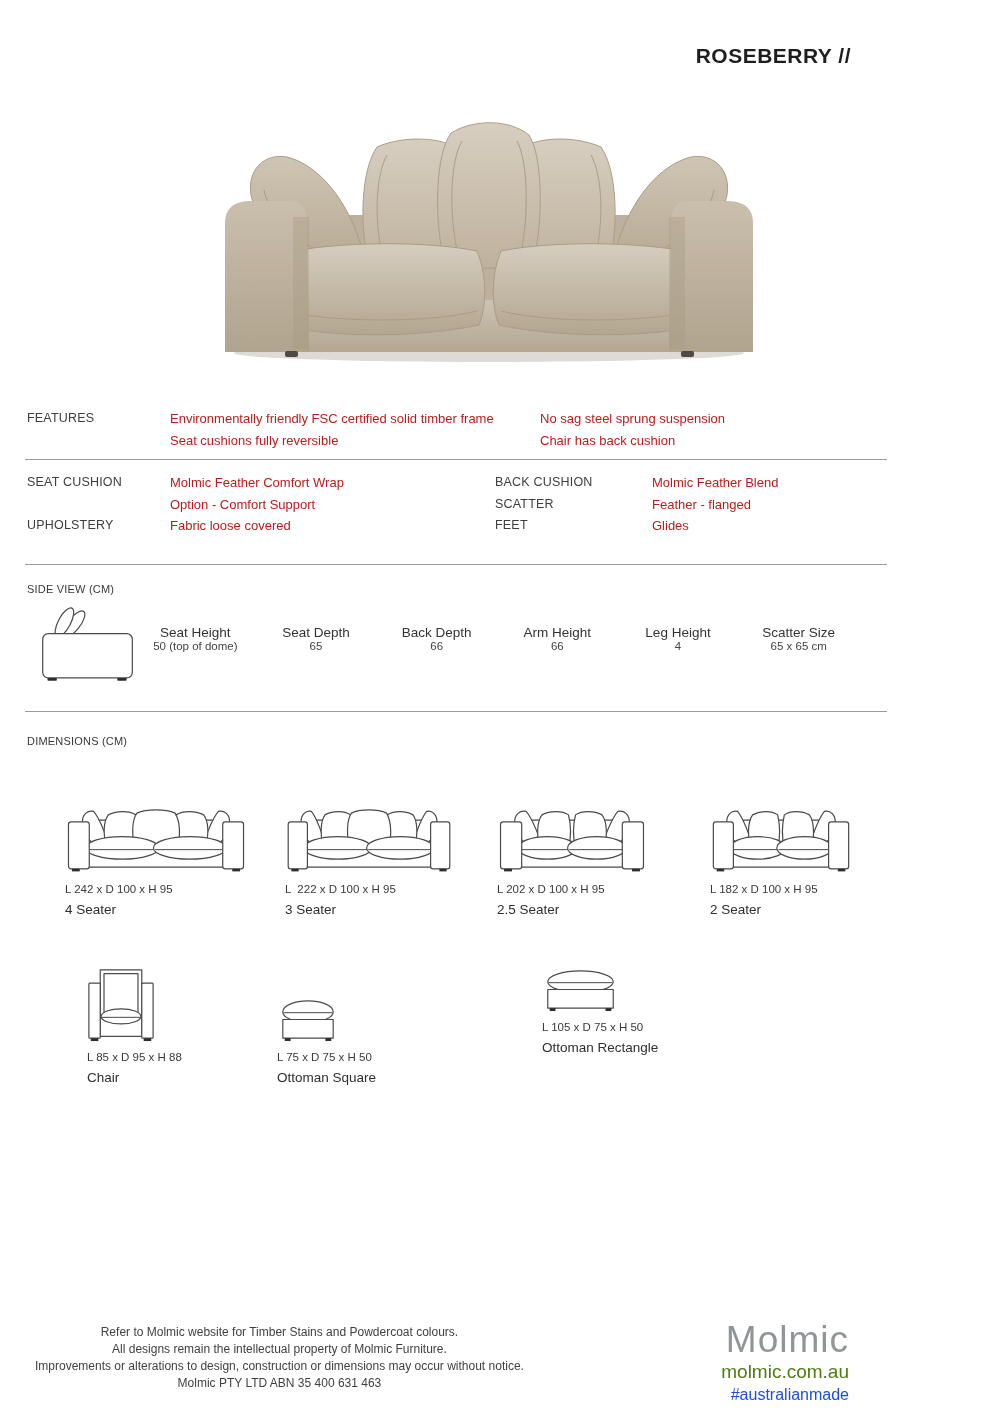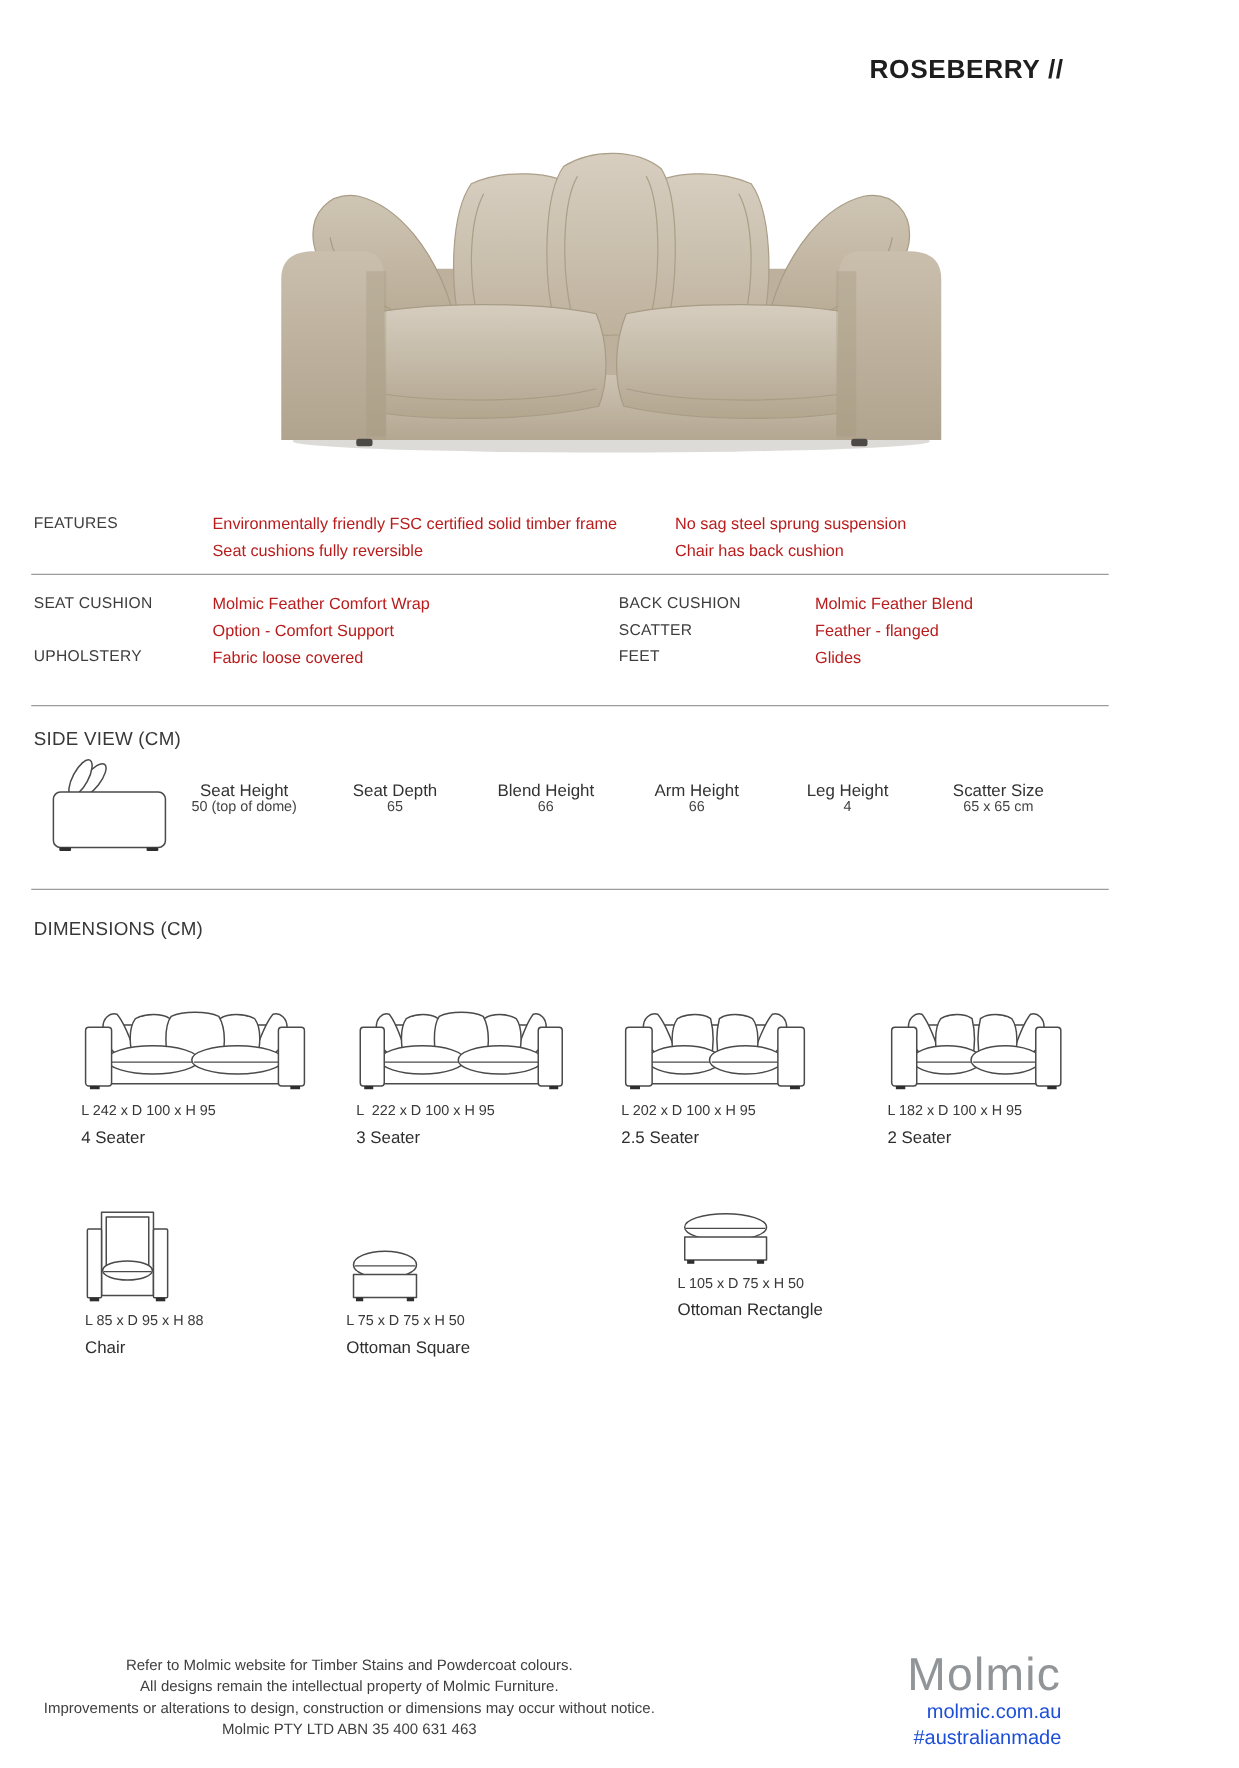--- a/index.html
+++ b/index.html
@@ -13,21 +13,21 @@
     letter-spacing:.5px;color:#1e1e1e;
   }
   
   .hero{position:absolute;top:95px;left:219px;width:540px;height:270px;}
   
   .rule{position:absolute;left:25px;width:940px;border-top:1px solid #9c9c9c;height:0;}
   .rule1{top:459px}.rule2{top:564px}.rule3{top:711px}
   
   .lbl{font-size:12.5px;color:#3d3d3d;letter-spacing:.2px;}
   .txt{font-size:13px;color:#b91c1c;}
-  .heading{font-size:15px;color:#383838;letter-spacing:.2px;}
+  .heading{font-size:11px;color:#383838;letter-spacing:.2px;}
   
   .features{position:absolute;top:408px;left:27px;right:26px;display:grid;
     grid-template-columns:143px 370px auto;line-height:21.5px;}
   .features .col div{white-space:nowrap;}
   
   .specs{position:absolute;top:472px;left:27px;right:26px;display:grid;
     grid-template-columns:143px 325px 157px auto;line-height:21.5px;}
   .specs .cell div{white-space:nowrap;}
   
   .sv-heading{position:absolute;top:583px;left:27px;}
@@ -41,21 +41,21 @@
   .dim-card{position:absolute;}
   .dim-card .art{display:flex;align-items:flex-end;}
   .r1 .art{height:82px;}
   .r2 .art{height:74px;}
   .dims{font-size:11.5px;color:#3a3a3a;margin-top:9px;white-space:pre;}
   .dim-name{font-size:13.5px;color:#2e2e2e;margin-top:7px;}
   
   .legal{position:absolute;left:35px;top:1324px;font-size:12px;color:#3f3f3f;line-height:17px;text-align:center;}
   .brand{position:absolute;right:38px;top:1320px;width:140px;text-align:right;}
   .brand-name{font-size:37px;color:#919598;letter-spacing:1px;line-height:40px;}
-  .brand-site{font-size:16px;color:#1d4ed8;margin-top:1px;}
+  .brand-site{font-size:19px;color:#4d7c0f;margin-top:1px;}
   .brand-tag{font-size:16px;color:#1d4ed8;margin-top:3px;}
   
   .la{stroke:#4a4a4a;stroke-width:1.2;fill:#fff;stroke-linejoin:round;vector-effect:non-scaling-stroke;}
   .la-line{stroke:#4a4a4a;stroke-width:1;fill:none;vector-effect:non-scaling-stroke;}
   .la-foot{fill:#2e2e2e;stroke:none;}
   .hidden-defs{position:absolute;width:0;height:0;overflow:hidden;}
 </style>
 </head>
 <body>
 
@@ -234,21 +234,21 @@
   <div class="sv-metrics">
     <div class="metric">
       <div class="m-label">Seat Height</div>
       <div class="m-value">50 (top of dome)</div>
     </div>
     <div class="metric">
       <div class="m-label">Seat Depth</div>
       <div class="m-value">65</div>
     </div>
     <div class="metric">
-      <div class="m-label">Blend Height</div>
+      <div class="m-label">Back Depth</div>
       <div class="m-value">66</div>
     </div>
     <div class="metric">
       <div class="m-label">Arm Height</div>
       <div class="m-value">66</div>
     </div>
     <div class="metric">
       <div class="m-label">Leg Height</div>
       <div class="m-value">4</div>
     </div>
@@ -292,21 +292,21 @@
   <div class="dim-card r1" style="left:710px;top:792px;">
     <div class="art">
       <svg width="142" height="80">
           <use href="#sofa4" width="142" height="80"></use>
         </svg>
     </div>
     <div class="dims">L 182 x D 100 x H 95</div>
     <div class="dim-name">2 Seater</div>
   </div>
 
-  <div class="dim-card r2" style="left:68px;top:968px;">
+  <div class="dim-card r2" style="left:87px;top:968px;">
     <div class="art">
       <svg width="68" height="74">
           <use href="#chairart" width="68" height="74"></use>
         </svg>
     </div>
     <div class="dims">L 85 x D 95 x H 88</div>
     <div class="dim-name">Chair</div>
   </div>
   <div class="dim-card r2" style="left:277px;top:968px;">
     <div class="art">

